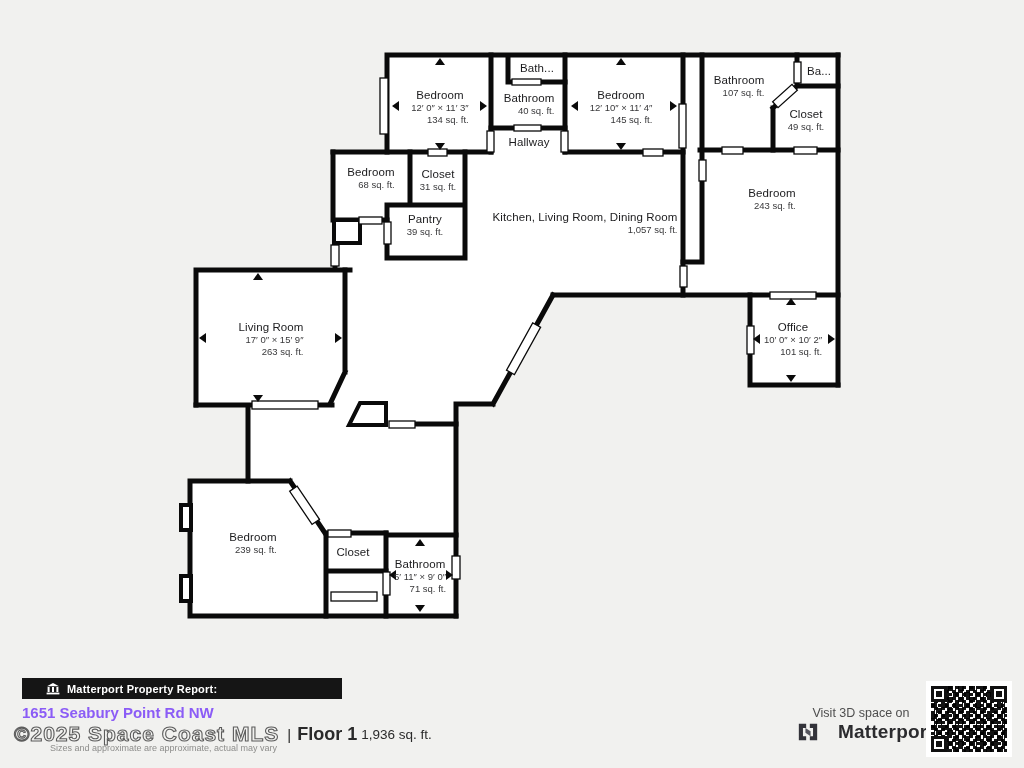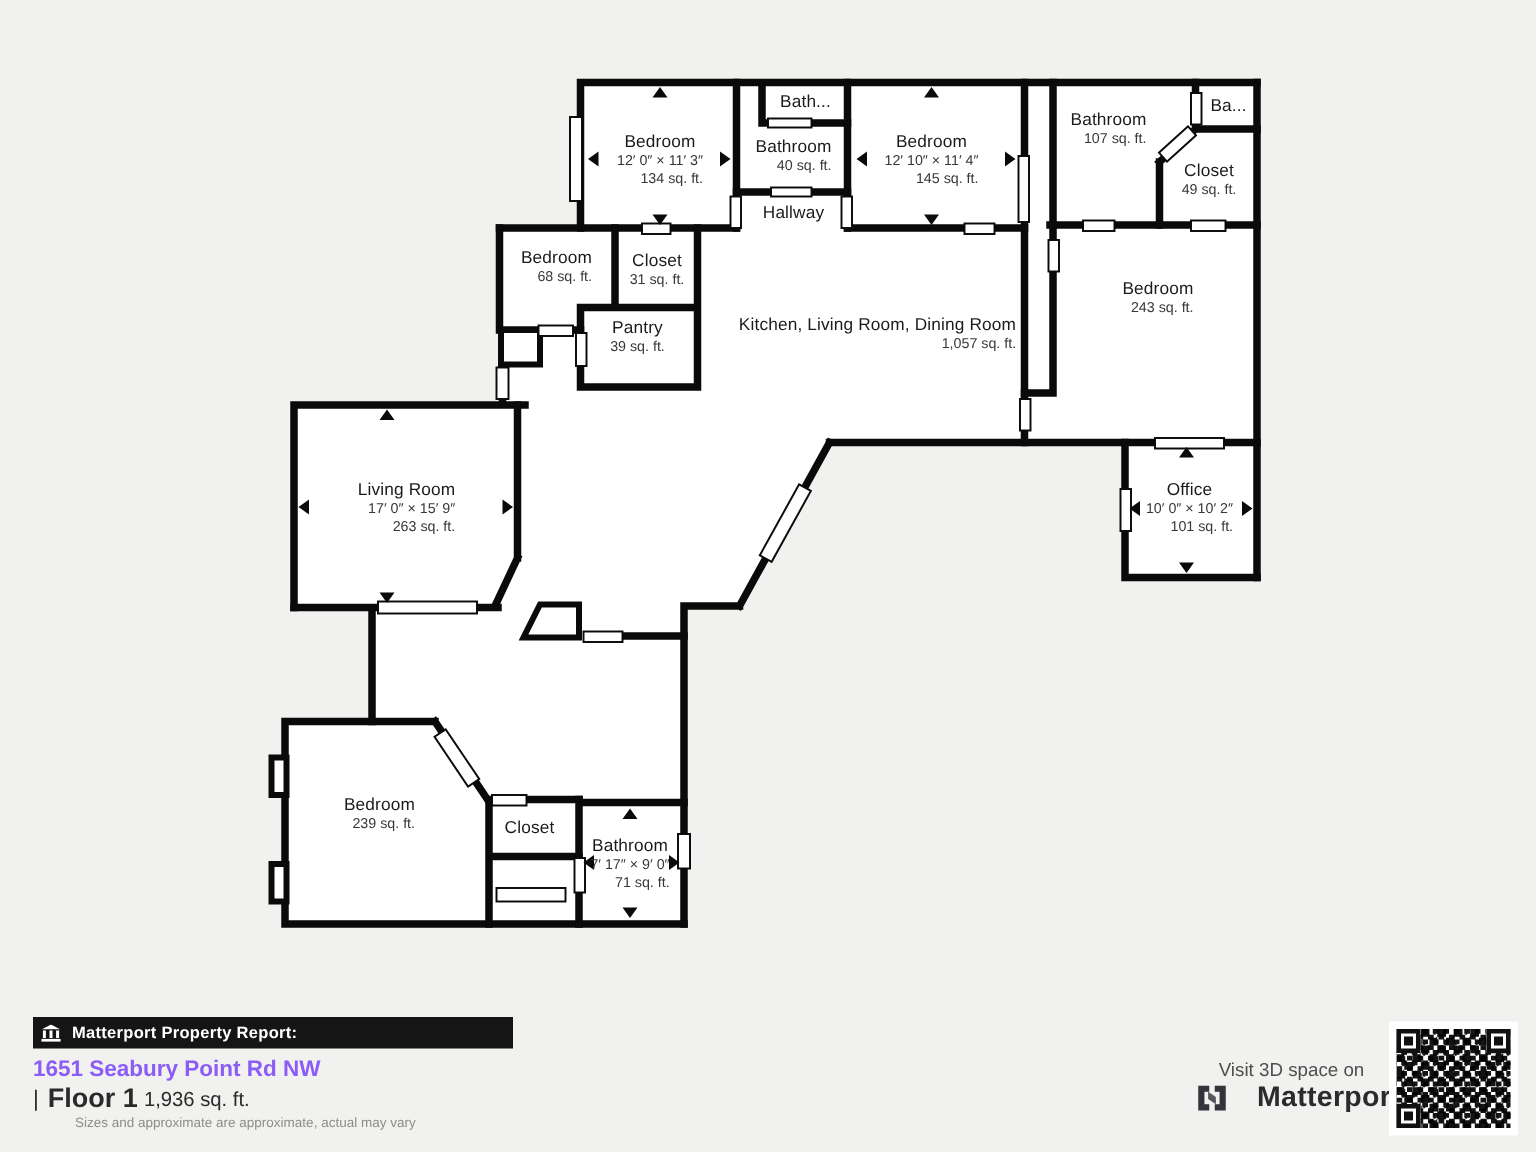--- a/index.html
+++ b/index.html
@@ -8,21 +8,21 @@
     background:#f1f1ef;
     font-family:"Liberation Sans", sans-serif;
     -webkit-font-smoothing:antialiased;
   }
   #plan-svg { position:absolute; left:0; top:0; }
   .rl { position:absolute; transform:translate(-50%,-50%); text-align:center; white-space:nowrap; color:#1b1b1d; z-index:5; }
   .rn { font-weight:normal; font-size:11.5px; letter-spacing:.1px; }
   .rs { font-size:9.5px; color:#38383a; margin-top:1px;text-align:right; }
   
   .bar { position:absolute; left:22px; top:678px; width:320px; height:21px; background:#151515;
-         display:flex; align-items:center; padding-left:5px; box-sizing:border-box; gap:7px; }
+         display:flex; align-items:center; padding-left:24px; box-sizing:border-box; gap:7px; }
   .bar-label { color:#fff; font-size:11px; font-weight:bold; letter-spacing:.2px; }
   .address { position:absolute; left:22px; top:704px; font-size:15px; font-weight:bold; color:#8b5cf6; }
   .line3 { position:absolute; left:14px; top:722px; display:flex; align-items:center; }
   .wm { font-size:21px; font-weight:bold; letter-spacing:1px; color:transparent;
         -webkit-text-stroke:1.1px #4c4c4c; opacity:.9; }
   .sep { font-size:15px; color:#2d2d2d; margin:0 6px 0 8px; }
   .fl { font-size:18px; font-weight:bold; color:#2a2a2a; margin-right:4px; }
   .fa { font-size:13.5px; color:#2a2a2a; }
   .disclaimer { position:absolute; left:50px; top:743px; font-size:9px; color:#8d8d8b; }
   .visit { position:absolute; left:806px; top:706px; width:110px; text-align:center;
@@ -206,38 +206,39 @@
 </div>
 <div class="rl" style="left:253px;top:543px">
   <div class="rn">Bedroom</div>
   <div class="rs">239 sq. ft.</div>
 </div>
 <div class="rl" style="left:353px;top:552px">
   <div class="rn">Closet</div>
 </div>
 <div class="rl" style="left:420px;top:576px">
   <div class="rn">Bathroom</div>
-  <div class="rs">7′ 17″ × 9′ 0″</div>
+  <div class="rs">5′ 11″ × 9′ 0″</div>
   <div class="rs">71 sq. ft.</div>
 </div>
 
 <div class="bar">
   <svg width="14" height="12" viewBox="0 0 14 12">
     <polygon points="7,0 13,3.2 1,3.2" fill="#fff"></polygon>
     <rect x="1.6" y="4" width="2" height="5" fill="#fff"></rect>
     <rect x="6" y="4" width="2" height="5" fill="#fff"></rect>
     <rect x="10.4" y="4" width="2" height="5" fill="#fff"></rect>
     <rect x="0.6" y="9.6" width="12.8" height="1.8" fill="#fff"></rect>
   </svg>
   <span class="bar-label">Matterport Property Report:</span>
 </div>
 
 <div class="address">1651 Seabury Point Rd NW</div>
 
 <div class="line3">
+  <span class="wm">©2025 Space Coast MLS</span>
   <span class="sep">|</span>
   <span class="fl">Floor 1</span>
   <span class="fa">1,936 sq. ft.</span>
 </div>
 
 <div class="disclaimer">Sizes and approximate are approximate, actual may vary</div>
 
 <div class="visit">Visit 3D space on</div>
 
 <div class="brand-row">

